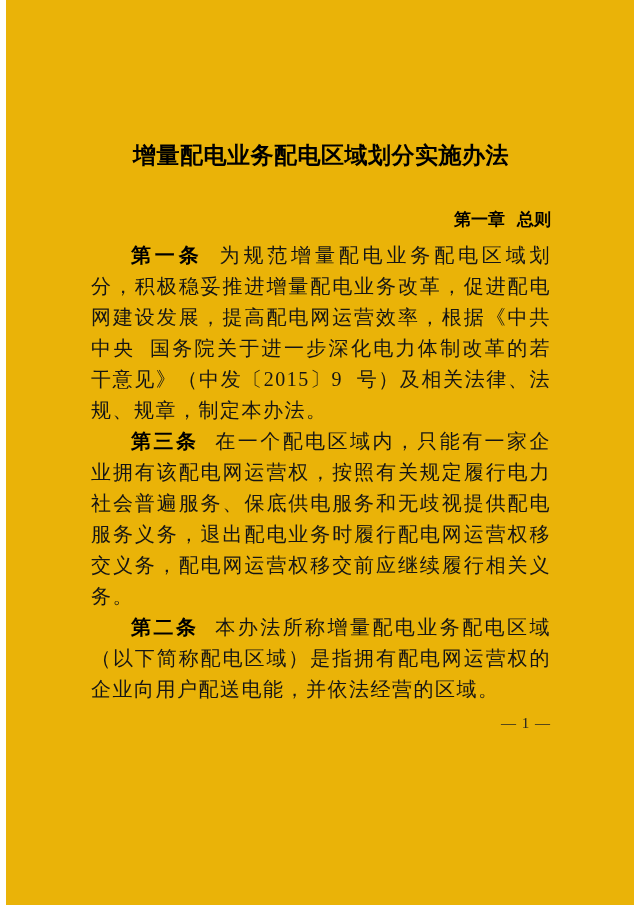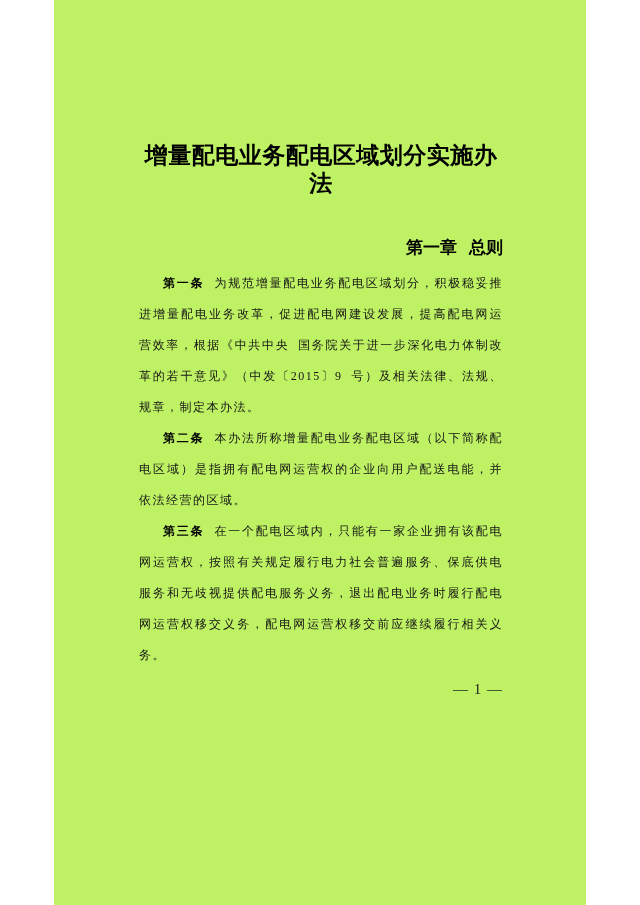--- a/index.html
+++ b/index.html
@@ -3,24 +3,24 @@
 <meta charset="utf-8">
 <style>
   html, body {
     margin: 0;
     padding: 0;
     background: #ffffff;
   }
   .page {
     position: relative;
     box-sizing: border-box;
-    width: 532px;
+    width: 628px;
     height: 905px;
     margin: 0 auto;
-    background: #bef264;
+    background: #eab308;
     color: #111111;
     font-family: "Liberation Serif", "DejaVu Serif", serif;
     padding: 142px 83px 0 85px;
     overflow: hidden;
   }
   .doc-title {
     margin: 0;
     text-align: center;
     font-size: 23px;
     line-height: 28px;
@@ -36,21 +36,21 @@
     line-height: 20px;
     font-weight: bold;
     word-spacing: 0.45em;
     color: #000000;
   }
   .body-text {
     margin-top: 10px;
   }
   .body-text p {
     margin: 0;
-    font-size: 12px;
+    font-size: 20px;
     line-height: 31px;
     letter-spacing: 1.5px;
     word-spacing: 0.35em;
     text-align: justify;
     text-indent: 2em;
     color: #151515;
   }
   .para-label {
     font-weight: bold;
     color: #000000;
@@ -76,25 +76,25 @@
 
   <h2 class="chapter-heading">第一章 总则</h2>
 
   <div class="body-text">
 
     <p>
       <span class="para-label">第一条</span><span>为规范增量配电业务配电区域划分，积极稳妥推进增量配电业务改革，促进配电网建设发展，提高配电网运营效率，根据《中共中央 国务院关于进一步深化电力体制改革的若干意见》（中发〔2015〕9 号）及相关法律、法规、规章，制定本办法。</span>
     </p>
 
     <p>
-      <span class="para-label">第二条</span><span>本办法所称增量配电业务配电区域（以下简称配电区域）是指拥有配电网运营权的企业向用户配送电能，并依法经营的区域。</span>
+      <span class="para-label">第三条</span><span>在一个配电区域内，只能有一家企业拥有该配电网运营权，按照有关规定履行电力社会普遍服务、保底供电服务和无歧视提供配电服务义务，退出配电业务时履行配电网运营权移交义务，配电网运营权移交前应继续履行相关义务。</span>
     </p>
 
     <p>
-      <span class="para-label">第三条</span><span>在一个配电区域内，只能有一家企业拥有该配电网运营权，按照有关规定履行电力社会普遍服务、保底供电服务和无歧视提供配电服务义务，退出配电业务时履行配电网运营权移交义务，配电网运营权移交前应继续履行相关义务。</span>
+      <span class="para-label">第二条</span><span>本办法所称增量配电业务配电区域（以下简称配电区域）是指拥有配电网运营权的企业向用户配送电能，并依法经营的区域。</span>
     </p>
 
 
 
   </div>
 
   <div class="page-number">— 1 —</div>
 
 </div>
 

